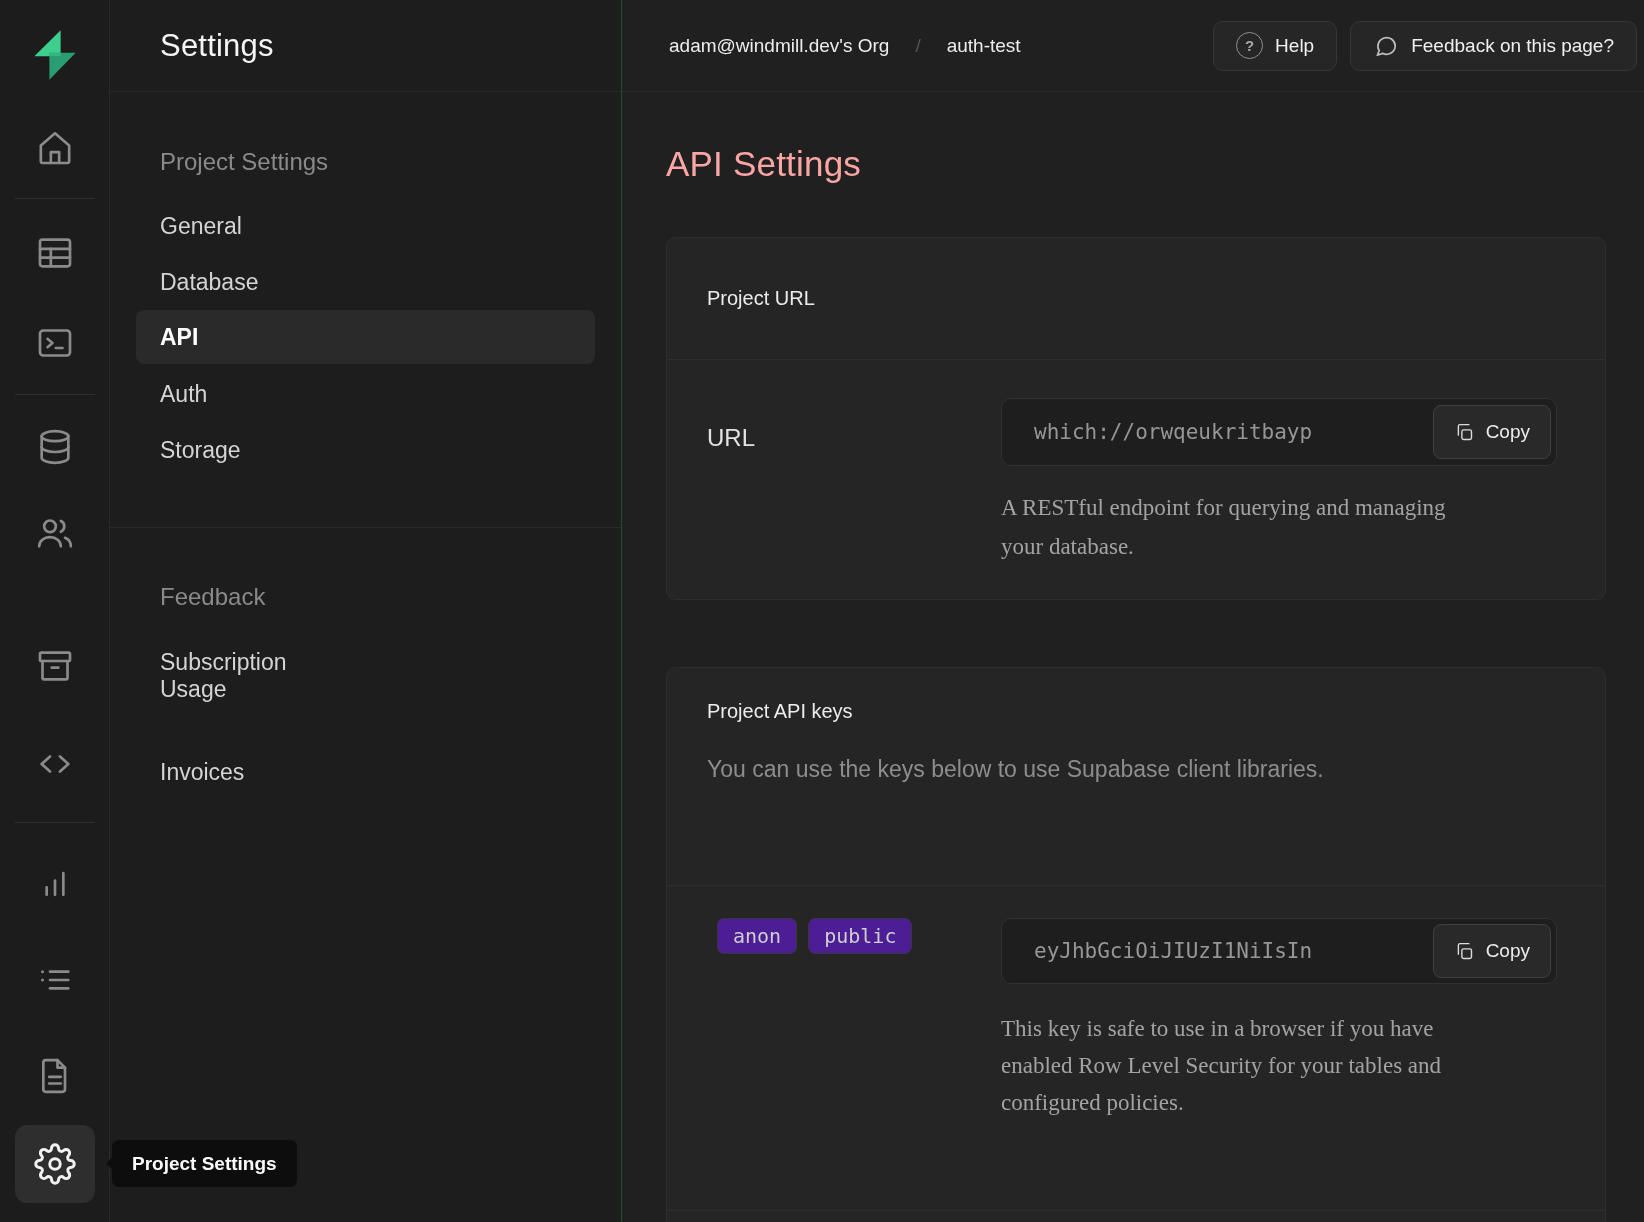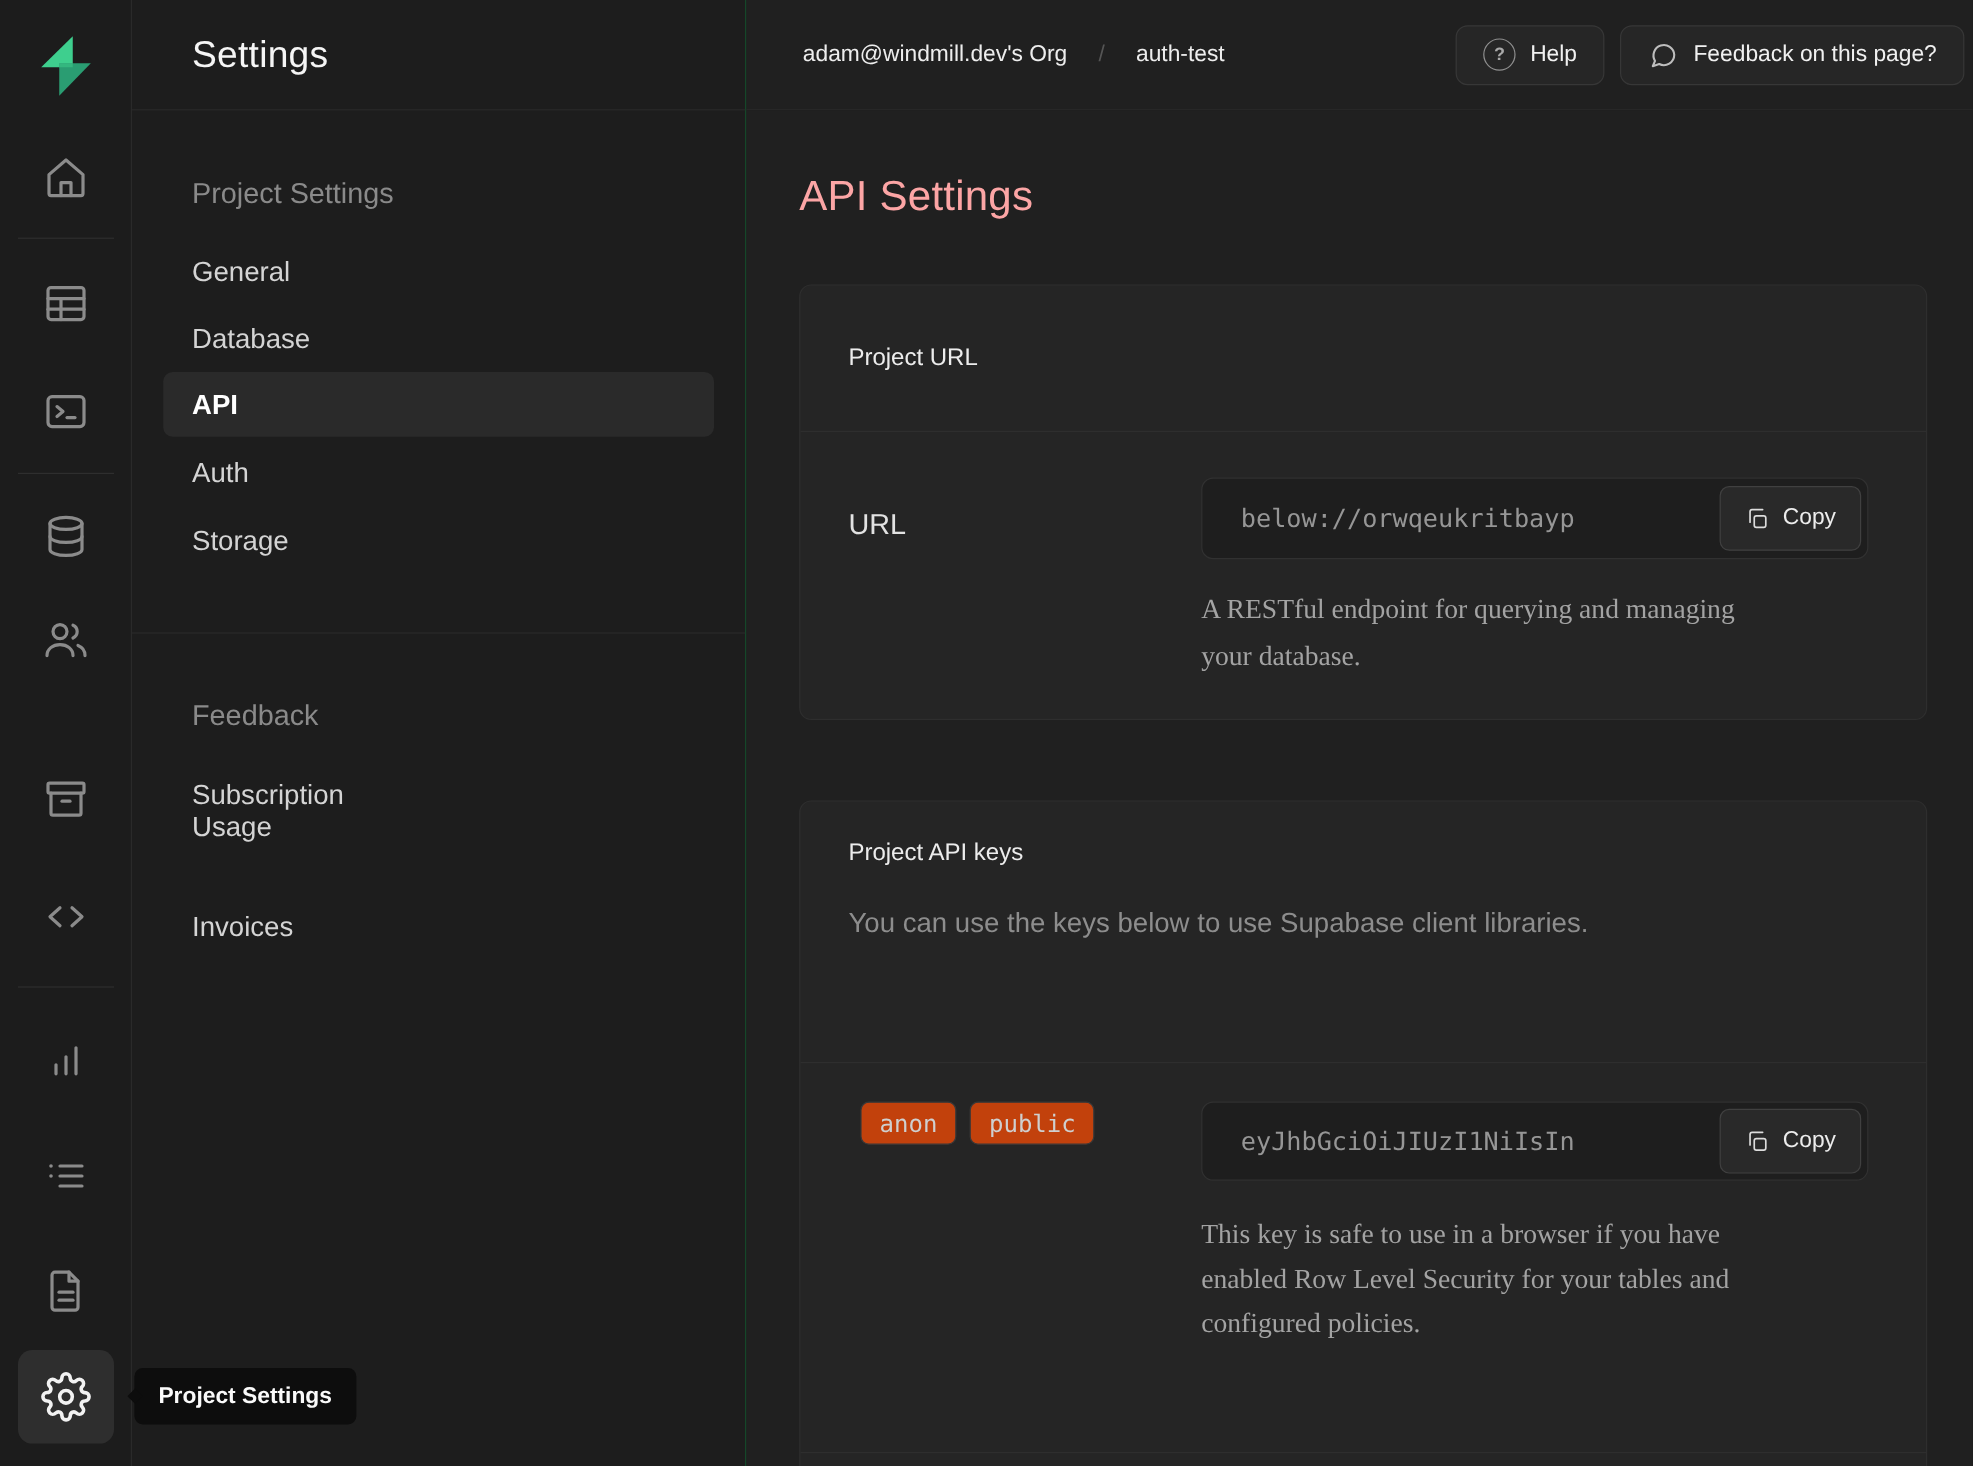--- a/index.html
+++ b/index.html
@@ -114,21 +114,21 @@
   }
   .copy-btn svg { stroke:#dcdcdc; fill:none; stroke-width:1.6; stroke-linecap:round; stroke-linejoin:round; }
   .field-desc { font-size:23px; color:#a3a3a3; line-height:39px; margin-top:22px;font-family:Liberation Serif, serif; }
 
   .card2-header { height:218px; border-bottom:1px solid #2e2e2e; padding:32px 40px 0 40px; }
   .card2-desc { margin-top:28px; font-size:23px; color:#8d8d8d; line-height:36px; max-width:760px; }
 
   .key-row { position:relative; height:325px; border-bottom:1px solid #2e2e2e; }
   .badges { position:absolute; left:50px; top:32px; display:flex; gap:11px; }
   .badge {
-    height:36px; padding:0 15px; background:#c2410c; border:1px solid #383838; border-radius:7px;
+    height:36px; padding:0 15px; background:#4c1d95; border:1px solid #383838; border-radius:7px;
     display:flex; align-items:center; font-family:"DejaVu Sans Mono", monospace;
     font-size:20px; color:#cfcfcf;
   }
 </style>
 </head>
 <body>
 
 <nav class="rail">
   <div class="rail-logo">
     <svg width="54" height="58" viewBox="0 0 24 25">
@@ -290,21 +290,21 @@
 
   <section class="card card-1">
     <div class="card1-header">
       <span class="card-title">Project URL</span>
     </div>
     <div style="position:relative; height:240px;">
       <span class="row-label" style="top:64px">URL</span>
 
       <div class="field-col" style="top:38px">
         <div class="text-input">
-          <span class="mono-value">below://orwqeukritbayp</span>
+          <span class="mono-value">which://orwqeukritbayp</span>
           <button class="copy-btn">
             <svg width="21" height="21" viewBox="0 0 24 24">
               <rect x="9" y="9" width="11" height="11" rx="2"></rect>
               <path d="M5 15V5a2 2 0 0 1 2-2h10"></path>
             </svg>
             <span>Copy</span>
           </button>
         </div>
         <div class="field-desc" style="max-width:450px">A RESTful endpoint for querying and managing your database.</div>
       </div>

